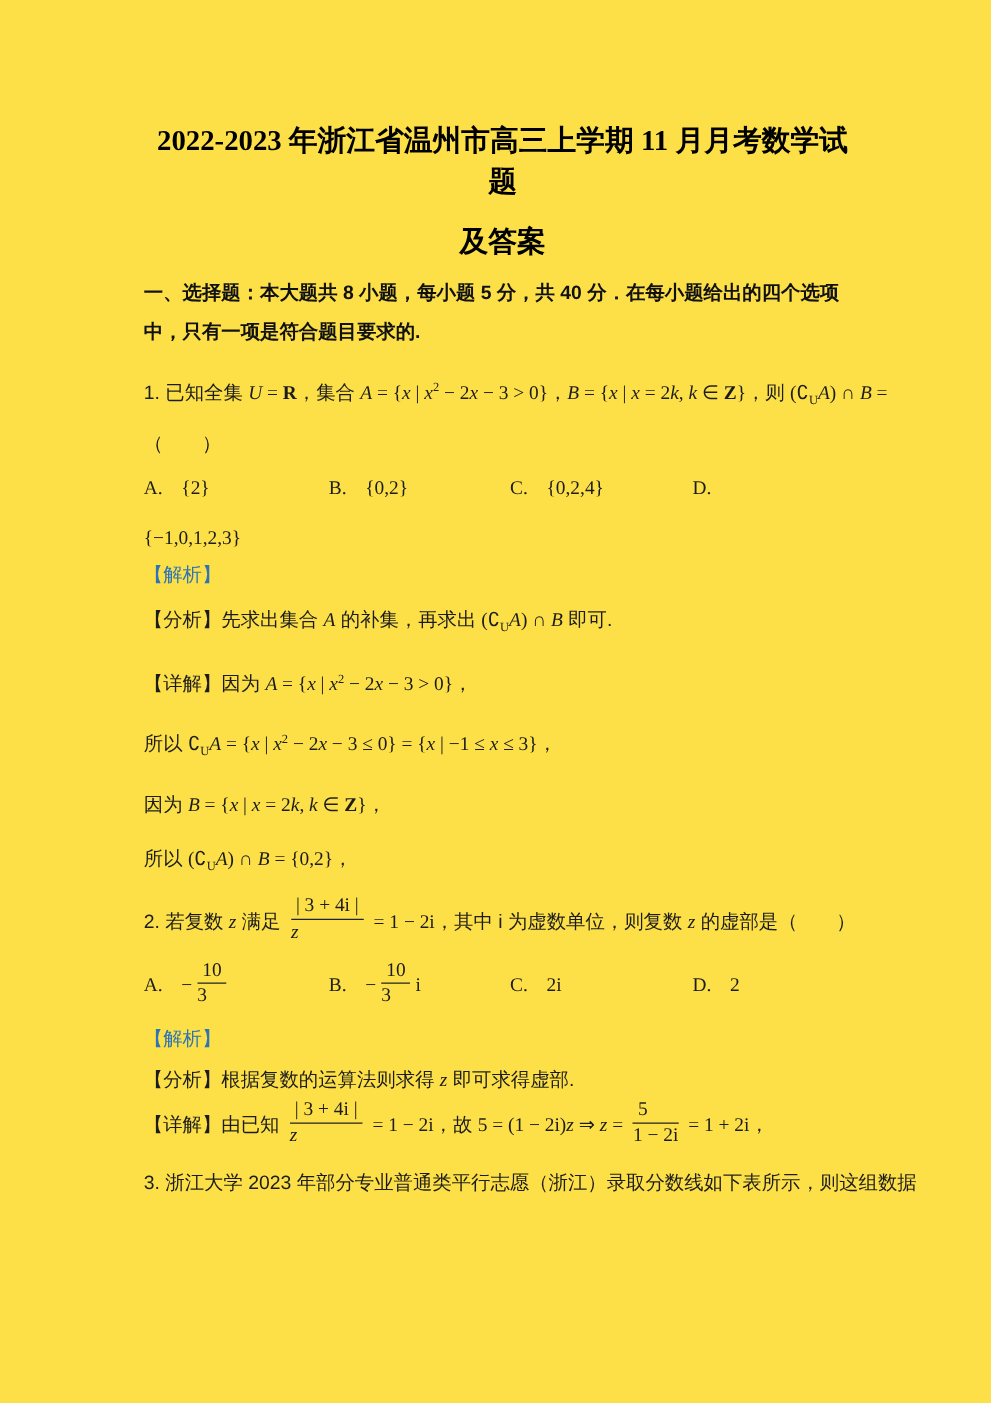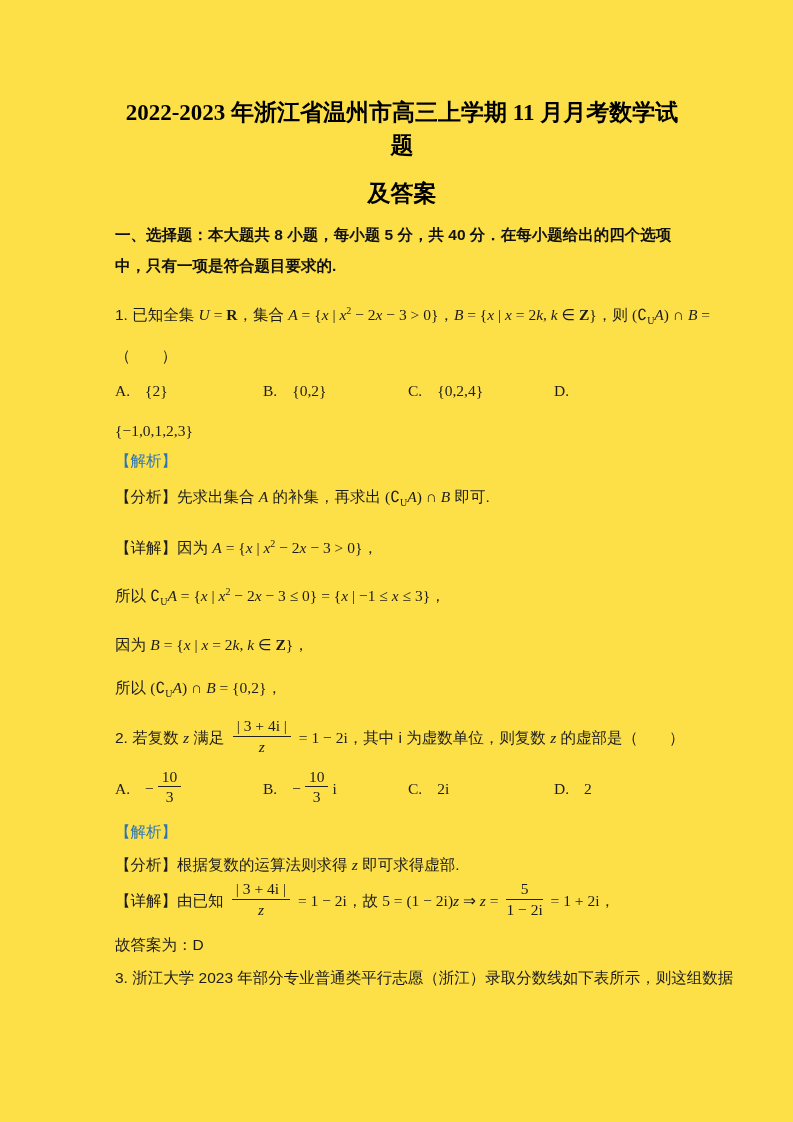--- a/index.html
+++ b/index.html
@@ -33,21 +33,21 @@
     font-size:15.5px;line-height:22px;
     white-space:nowrap;
   }
   .ct{font-family:"Liberation Sans",sans-serif;text-align:right;}
   .mv{font-family:"Liberation Serif",serif;font-style:italic;}
   .mo{font-family:"Liberation Serif",serif;}
   .mbold{font-family:"Liberation Serif",serif;font-weight:bold;}
   sup.ms,sub.ms{font-family:"Liberation Serif",serif;font-size:10px;}
   .tag{color:var(--tag-blue);}
   .frac{
-    display:inline-block;vertical-align:middle;text-align:center;
+    display:inline-block;vertical-align:middle;text-align:left;
     margin:0 4px;font-family:"Liberation Serif",serif;line-height:1.15;
     position:relative;top:-2px;
   }
   .fnum{display:block;padding:0 4px 1px;border-bottom:1.2px solid #222;}
   .fden{display:block;padding-top:1px;}
   
   .orow{display:flex;align-items:center;}
   .ocell{display:inline-flex;align-items:center;}
   .ocell:nth-child(1){width:148px;}
   .ocell:nth-child(2){width:145px;}
@@ -136,17 +136,16 @@
             <span class="mo" data-name="text-segment">2i</span>
           </span>
           <span class="ocell" data-name="option-cell-D">
             <span class="olab" data-name="option-label">D.</span>
             <span class="mo" data-name="text-segment">2</span>
           </span>
         </div>
         <div class="bl" data-name="q2-jiexi"><span class="tag" data-name="bracket-tag">【解析】</span></div>
         <div class="bl" data-name="q2-fenxi"><span class="ct" data-name="text-segment">【分析】根据复数的运算法则求得 </span><span class="mv" data-name="text-segment">z</span><span class="ct" data-name="text-segment"> 即可求得虚部.</span></div>
         <div class="bl" data-name="q2-detail-1"><span class="ct" data-name="text-segment">【详解】由已知 </span><span class="frac" data-name="fraction"><span class="fnum" data-name="fraction-numerator"><span class="mo" data-name="text-segment">| 3 + 4i |</span></span><span class="fden" data-name="fraction-denominator"><span class="mv" data-name="text-segment">z</span></span></span><span class="mo" data-name="text-segment"> = 1 − 2i</span><span class="ct" data-name="text-segment">，故 </span><span class="mo" data-name="text-segment">5 = (1 − 2i)</span><span class="mv" data-name="text-segment">z</span><span class="mo" data-name="text-segment"> ⇒ </span><span class="mv" data-name="text-segment">z</span><span class="mo" data-name="text-segment"> = </span><span class="frac" data-name="fraction"><span class="fnum" data-name="fraction-numerator"><span class="mo" data-name="text-segment">5</span></span><span class="fden" data-name="fraction-denominator"><span class="mo" data-name="text-segment">1 − 2i</span></span></span><span class="mo" data-name="text-segment"> = 1 + 2i</span><span class="ct" data-name="text-segment">，</span></div>
-        <div class="bl" data-name="q2-final-answer"><span class="ct" data-name="text-segment">故答案为：D</span></div>
         <div class="bl" data-name="q3-stem"><span class="ct" data-name="text-segment">3.  浙江大学 2023 年部分专业普通类平行志愿（浙江）录取分数线如下表所示，则这组数据</span></div>
       </div>
   </div>
 </div>
 
 </body></html>

